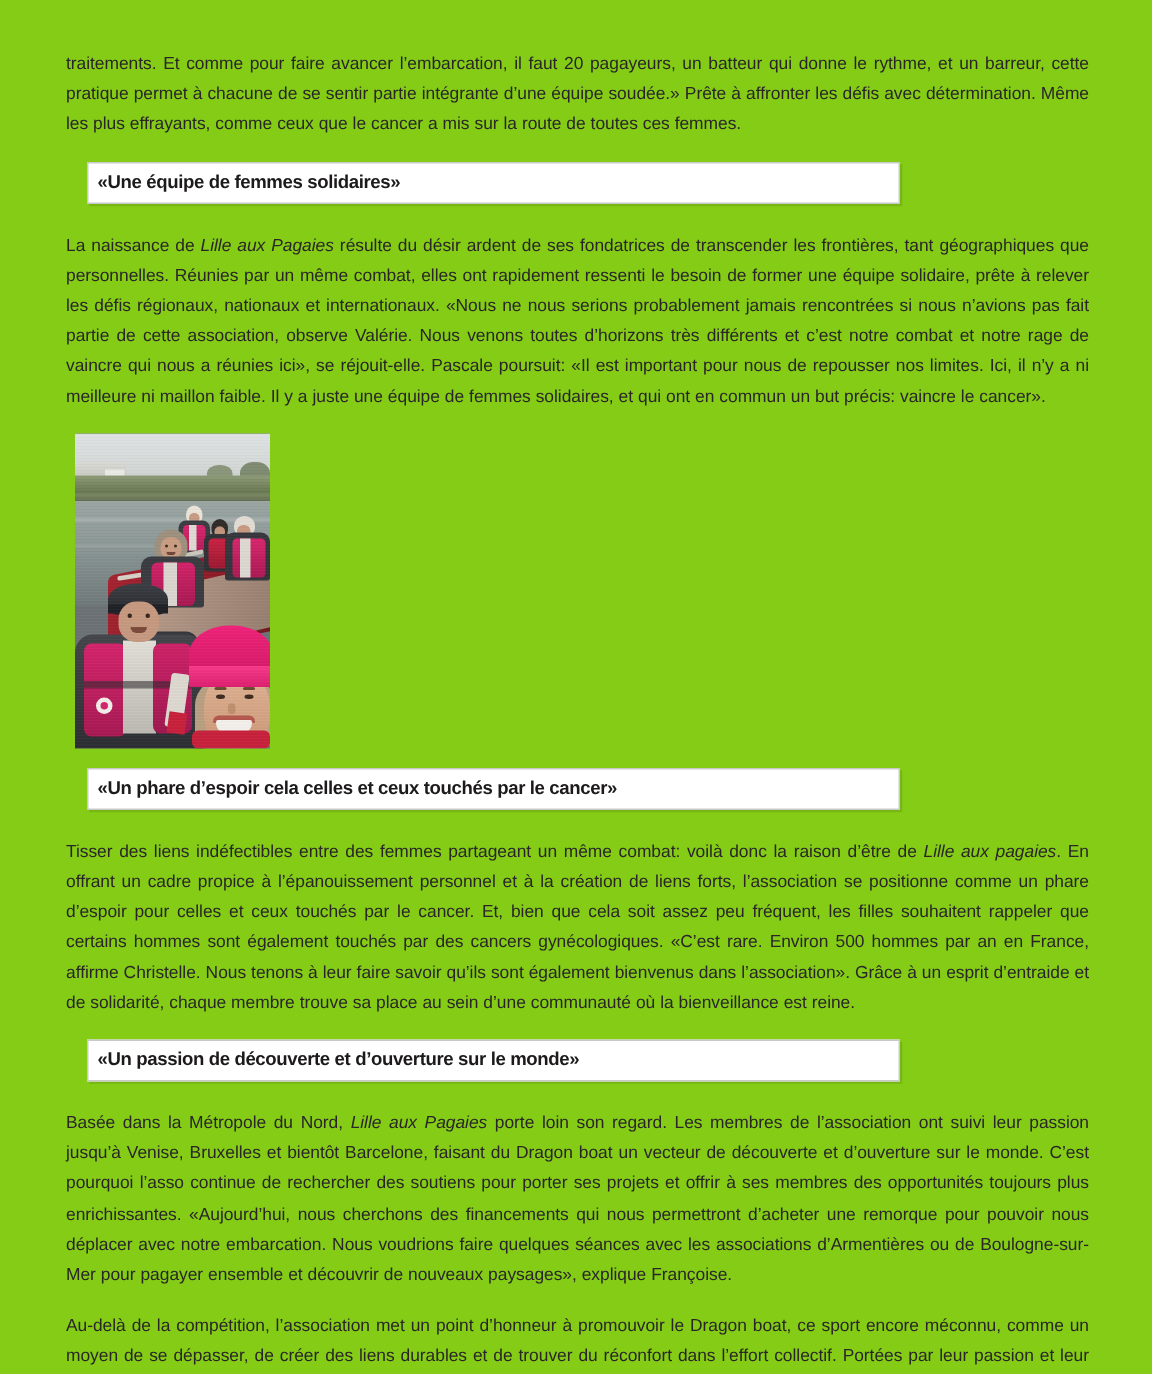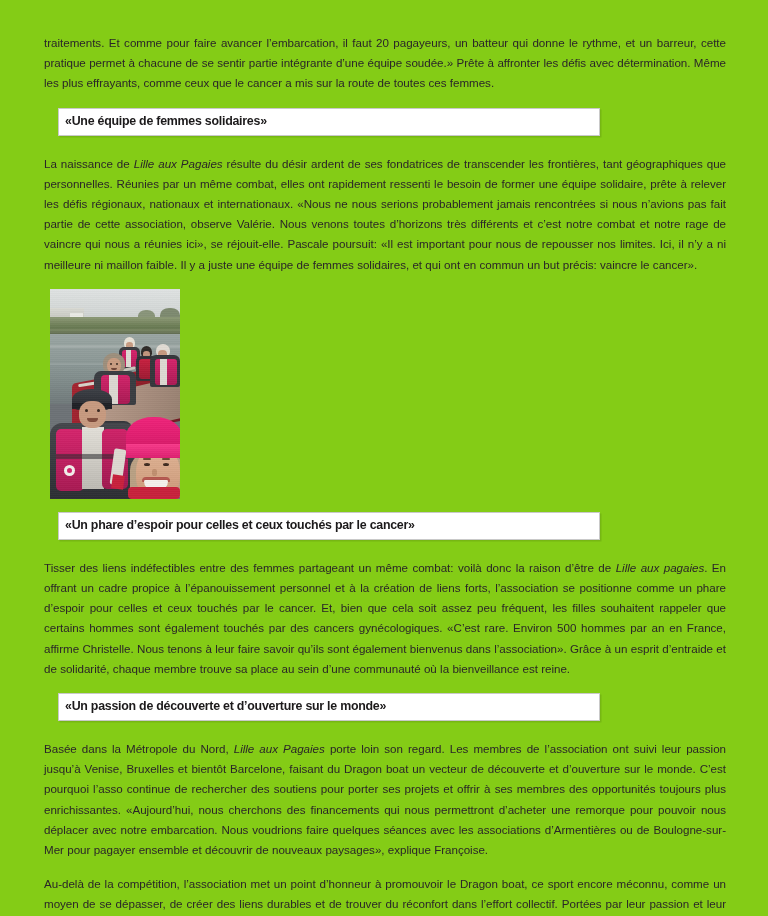--- a/index.html
+++ b/index.html
@@ -303,21 +303,21 @@
       <div class="sf-scarf"></div>
       <div class="sf-hat"></div>
       <div class="sf-hat-fold"></div>
 
       <div class="ph-grain"></div>
     </div>
   </div>
 
   <div class="heading-slot">
     <div class="heading-box">
-      <h2>«Un phare d’espoir pour celles et ceux touchés par le cancer»</h2>
+      <h2>«Un phare d’espoir cela celles et ceux touchés par le cancer»</h2>
     </div>
   </div>
 
   <p class="body-text">
     <span>Tisser des liens indéfectibles entre des femmes partageant un même combat: voilà donc la raison d’être de </span><span class="it">Lille aux pagaies</span><span>. En offrant un cadre propice à l’épanouissement personnel et à la création de liens forts, l’association se positionne comme un phare d’espoir pour celles et ceux touchés par le cancer. Et, bien que cela soit assez peu fréquent, les filles souhaitent rappeler que certains hommes sont également touchés par des cancers gynécologiques. «C’est rare. Environ 500 hommes par an en France, affirme Christelle. Nous tenons à leur faire savoir qu’ils sont également bienvenus dans l’association». Grâce à un esprit d’entraide et de solidarité, chaque membre trouve sa place au sein d’une communauté où la bienveillance est reine.</span>
   </p>
 
   <div class="heading-slot">
     <div class="heading-box">
       <h2>«Un passion de découverte et d’ouverture sur le monde»</h2>

